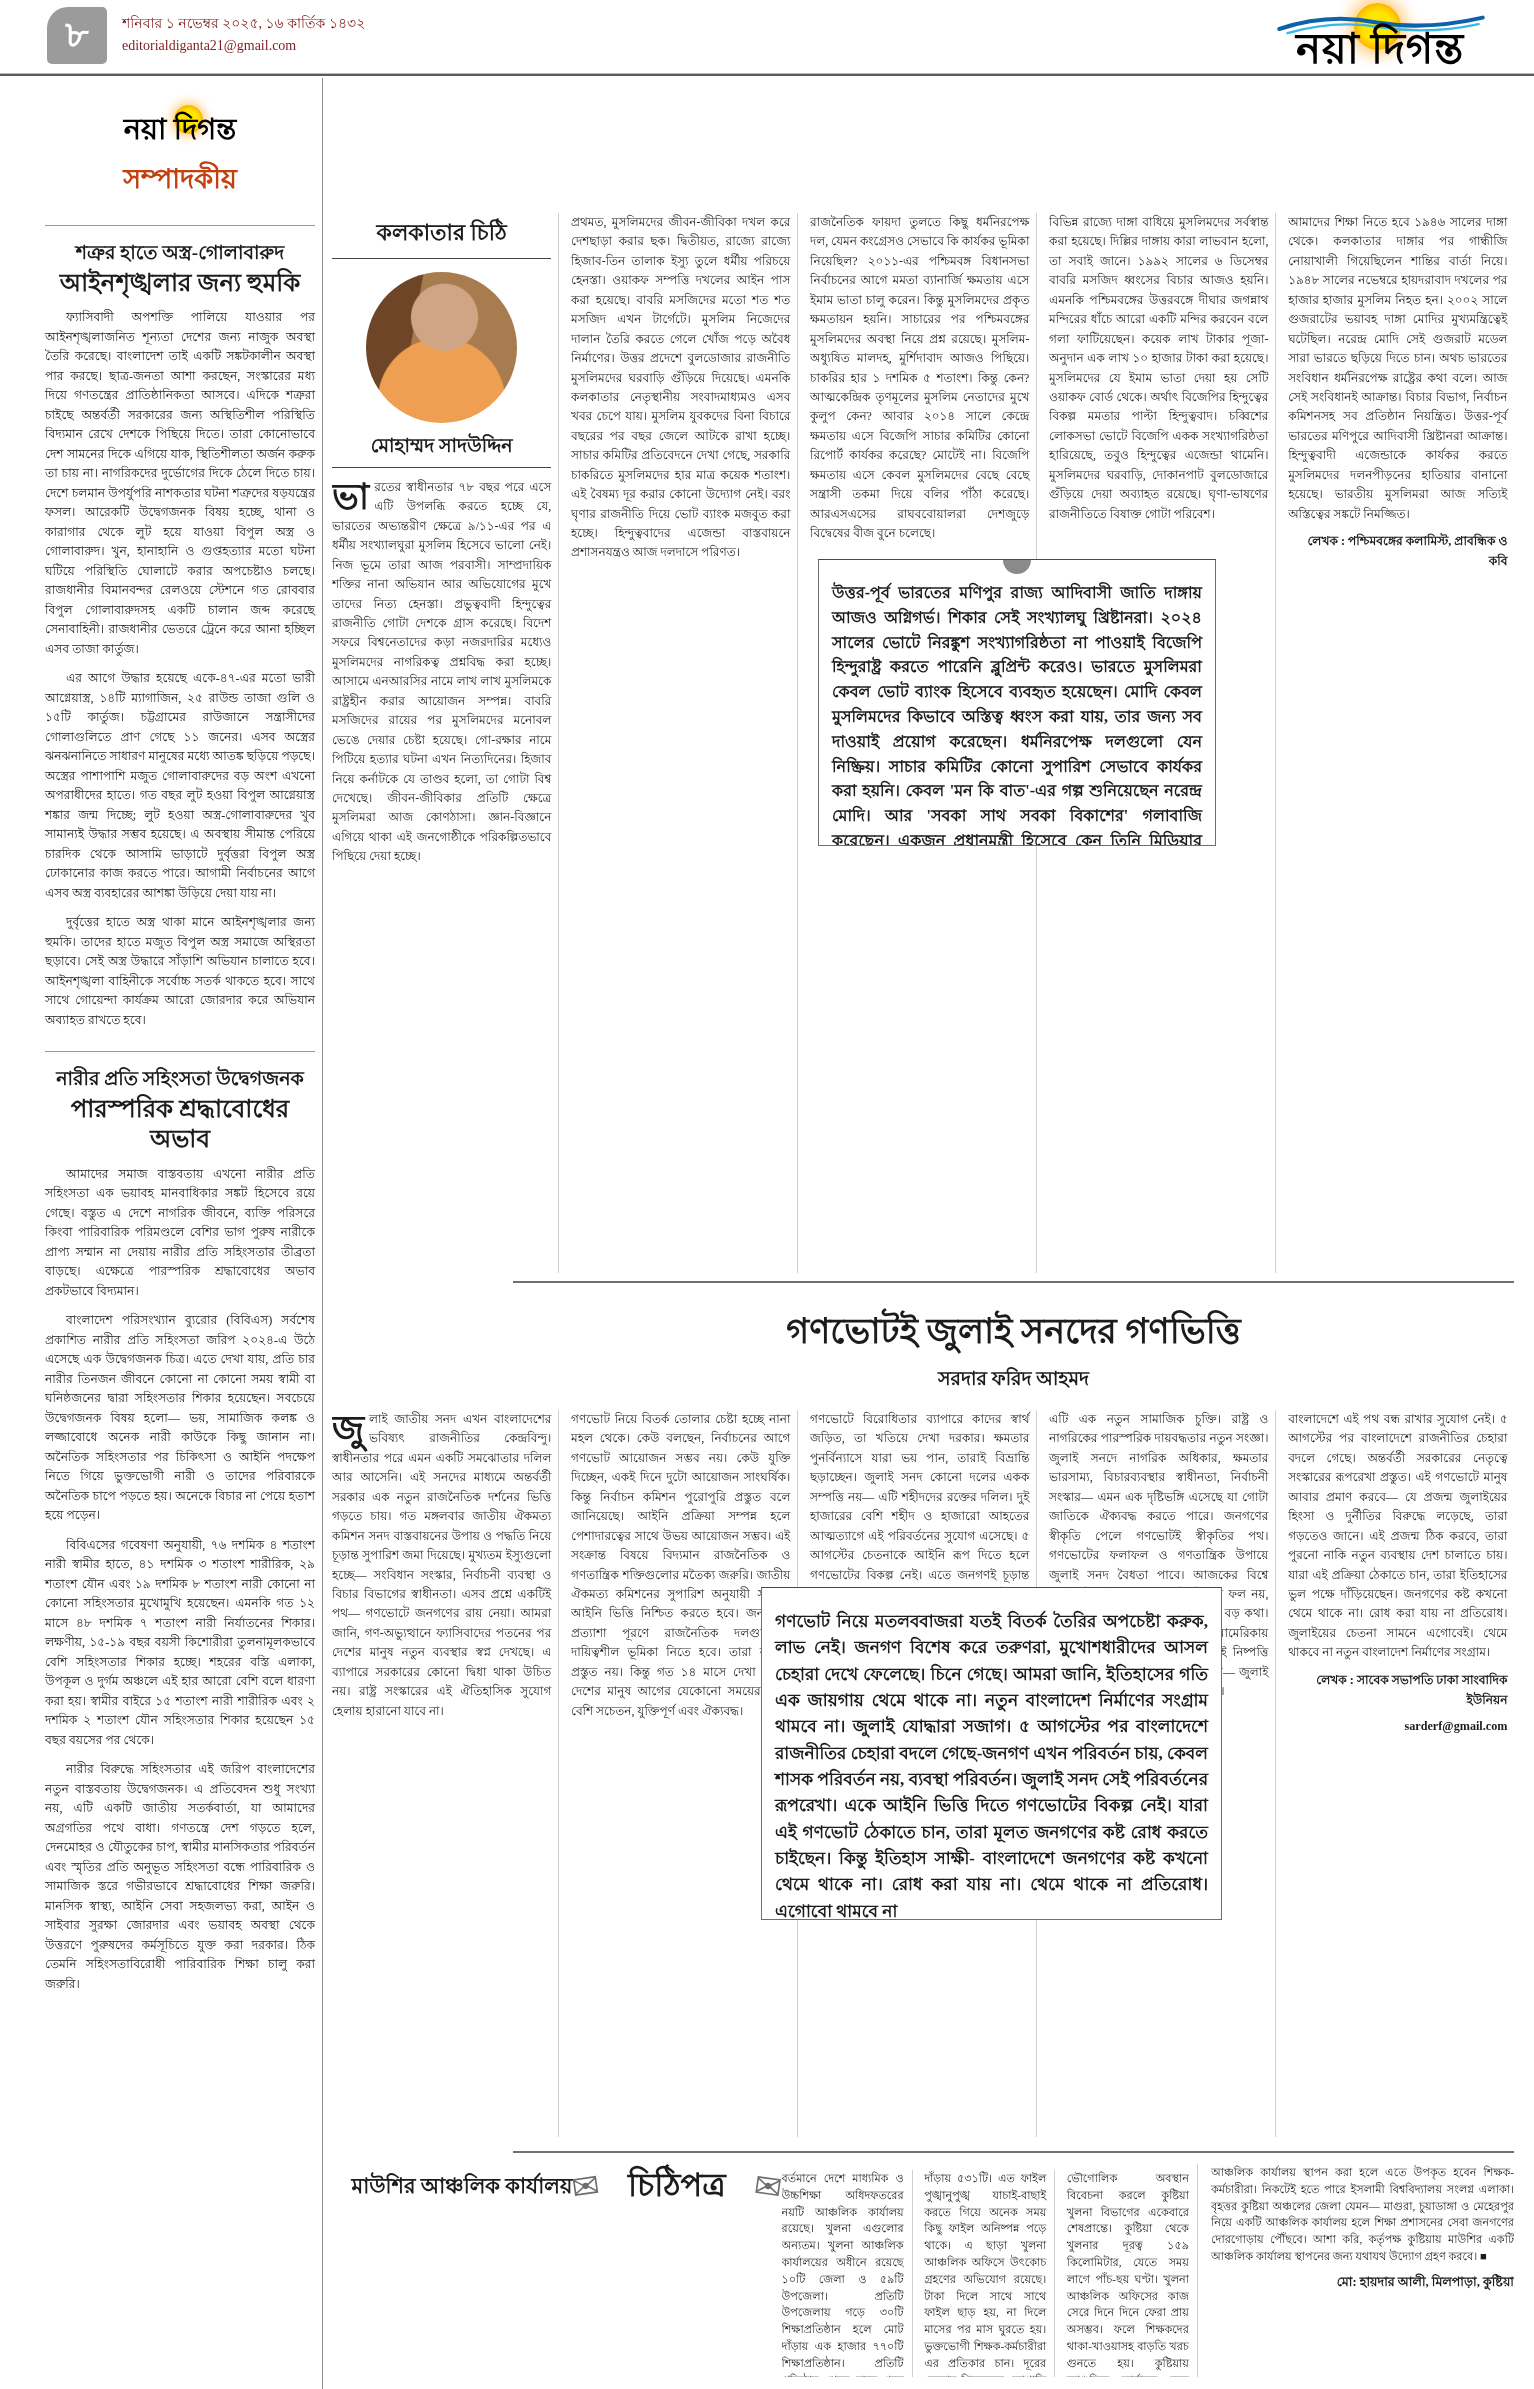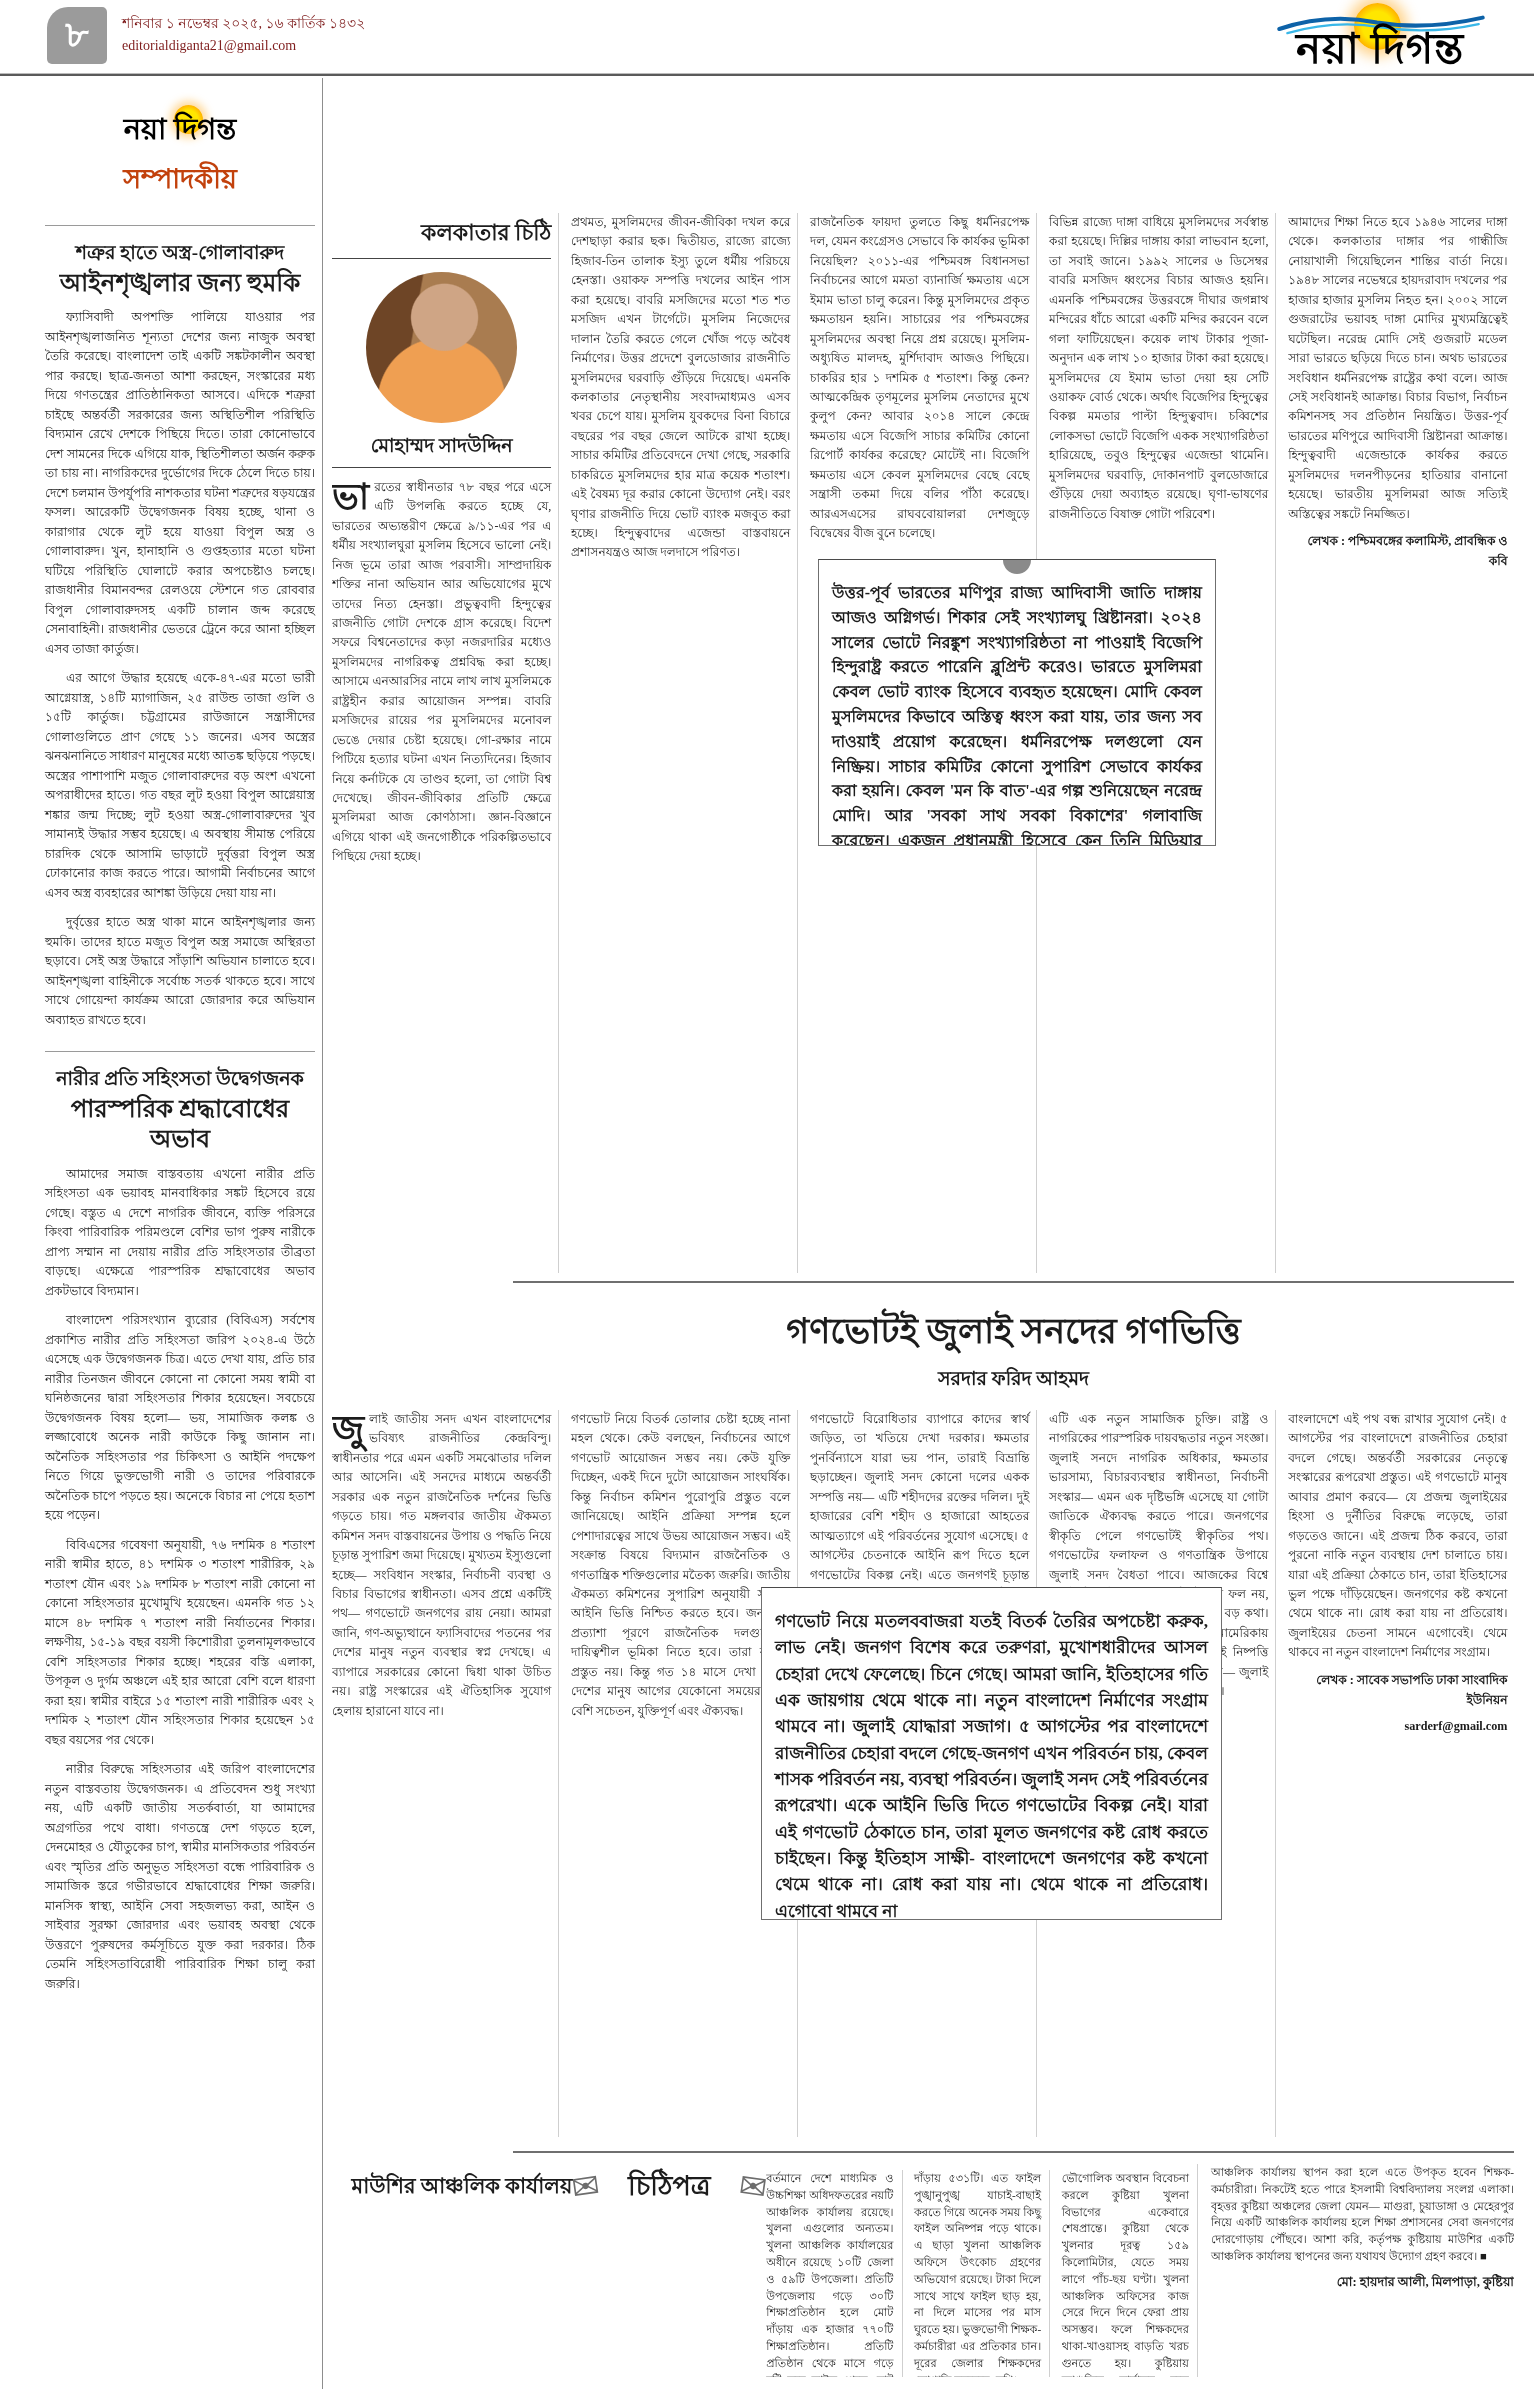--- a/index.html
+++ b/index.html
@@ -35,21 +35,21 @@
   
   .a1-headline{position:absolute;left:332px;top:104px;width:1182px;text-align:center;
         font-size:39px;font-weight:bold;}
   .a1-body{position:absolute;left:332px;top:213px;width:1182px;height:1060px;}
   .cols{display:flex;gap:0;height:100%;}
   .col{flex:1;padding:0 6.5px 0 12.2px;border-left:0.8px solid #cfcfcf;overflow:hidden;}
   .col:first-child{border-left:none;padding-left:0;}
   .coltext{font-size:12px;line-height:1.62;text-align:justify;white-space:pre-line;}
   .dropcap{float:left;font-size:36px;line-height:.9;font-weight:bold;padding:3.3px 4.9px 0 0;}
   
-  .klabel{border-bottom:1.6px solid #444;padding:1.6px 0 6.5px 0;text-align:right;
+  .klabel{border-bottom:1.6px solid #444;padding:1.6px 0 6.5px 0;text-align:center;
         font-size:22px;font-weight:bold;}
   .photo{width:151px;height:151px;border-radius:50%;margin:13px auto 8.1px auto;
         background:
           radial-gradient(circle at 52% 30%,#cfa585 0 25%,rgba(0,0,0,0) 26%),
           radial-gradient(circle at 50% 86%,#ef9f52 0 42%,rgba(0,0,0,0) 43%),
           linear-gradient(100deg,#6e4526 0 32%,#a97c50 33% 100%);}
   .byline{text-align:center;font-size:19px;font-weight:bold;border-bottom:1.6px solid #444;
         padding-bottom:4px;margin-bottom:9.8px;}
   
   .pq{position:absolute;background:#ffffff;border:0.8px solid #6f6f6f;border-top:1.6px solid #4a4a4a;
@@ -65,21 +65,21 @@
         font-size:35px;font-weight:bold;}
   .a2-byline{position:absolute;left:513px;top:1364px;width:1001px;text-align:center;
         font-size:19px;font-weight:bold;}
   .a2-body{position:absolute;left:332px;top:1410px;width:1182px;height:727px;}
   .hr-bot{position:absolute;left:513px;top:2151px;width:1001px;height:1.6px;background:#6f6f6f;}
   
   .band{position:absolute;left:332px;top:2164px;width:1182px;height:213px;display:flex;}
   .band-left{width:865px;display:flex;flex-direction:row;}
   .band-head{display:flex;align-items:center;height:46px;}
   .letter-title{font-size:21px;font-weight:bold;padding-left:19.5px;flex:1;}
-  .chithi-title{font-size:27px;font-weight:bold;padding:0 28px;}
+  .chithi-title{font-size:32px;font-weight:bold;padding:0 28px;}
   .env{font-size:33px;color:#6d6d6d;transform:rotate(-8deg);line-height:1;}
   .env.r{transform:rotate(8deg);}
   .band-cols{flex:1;display:flex;margin-top:6px;}
   .band-col{flex:1;padding:0 8.1px 0 11.4px;border-left:0.8px solid #cfcfcf;overflow:hidden;}
   .band-col:first-child{border-left:none;padding-left:0;}
   .band-col .coltext{font-size:11.2px;line-height:1.5;}
   .band-right{flex:1;padding-left:13px;border-left:0.8px solid #cfcfcf;overflow:hidden;}
   .band-right .coltext{font-size:11.2px;line-height:1.5;}
   .band-right .sig{text-align:right;font-size:12.6px;}
 </style>

